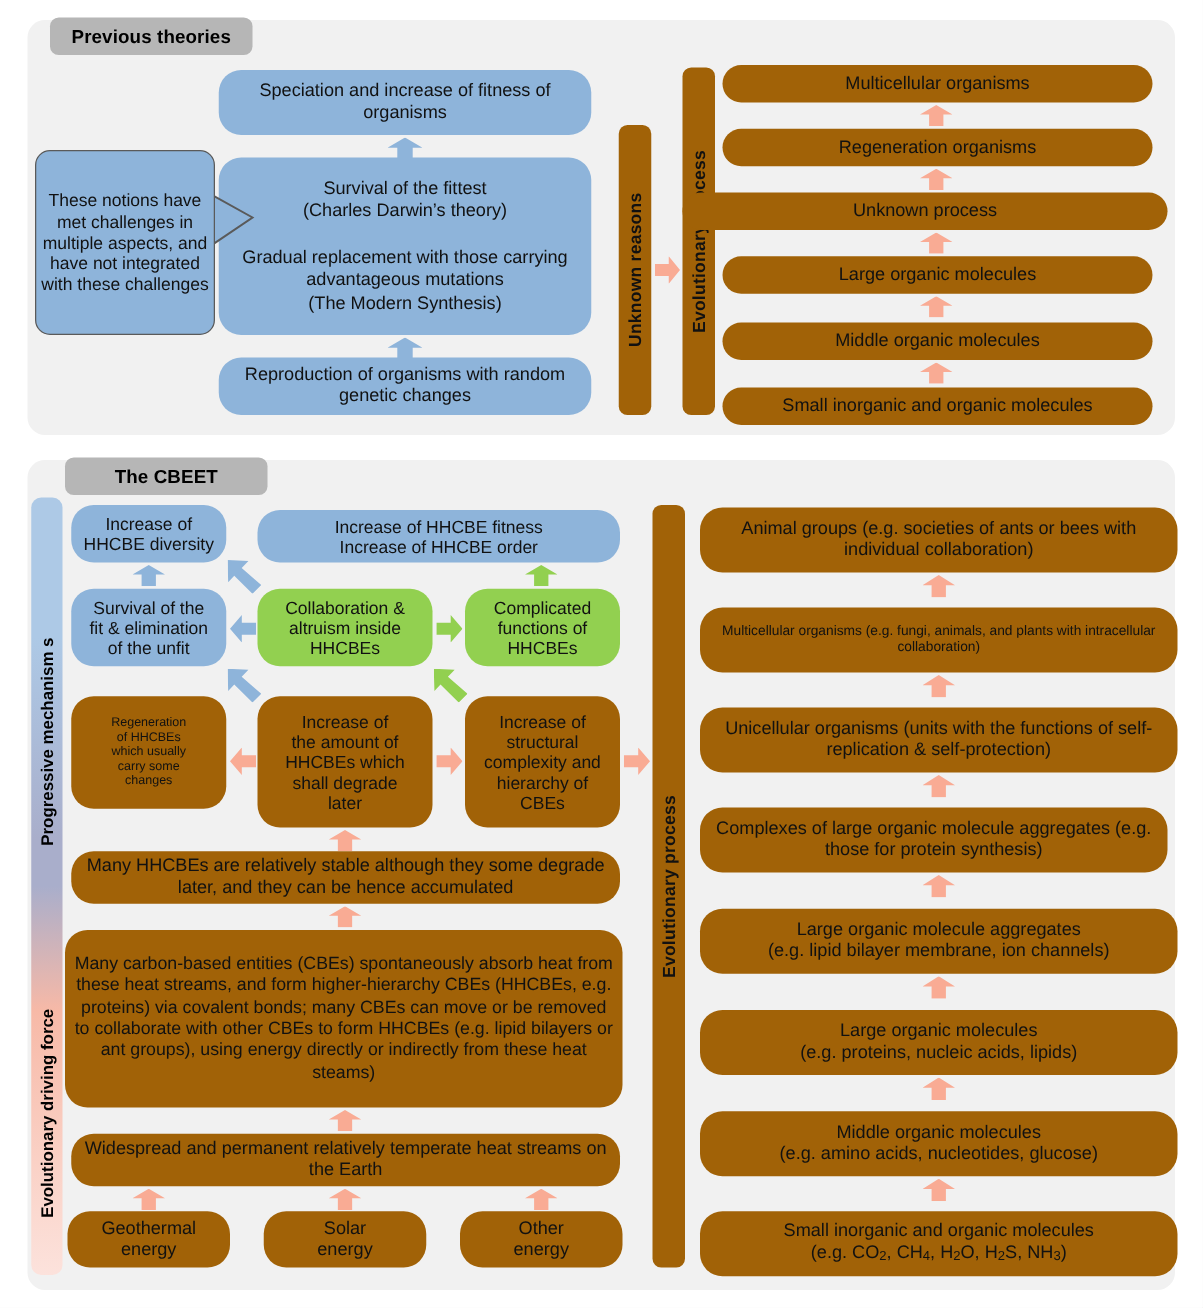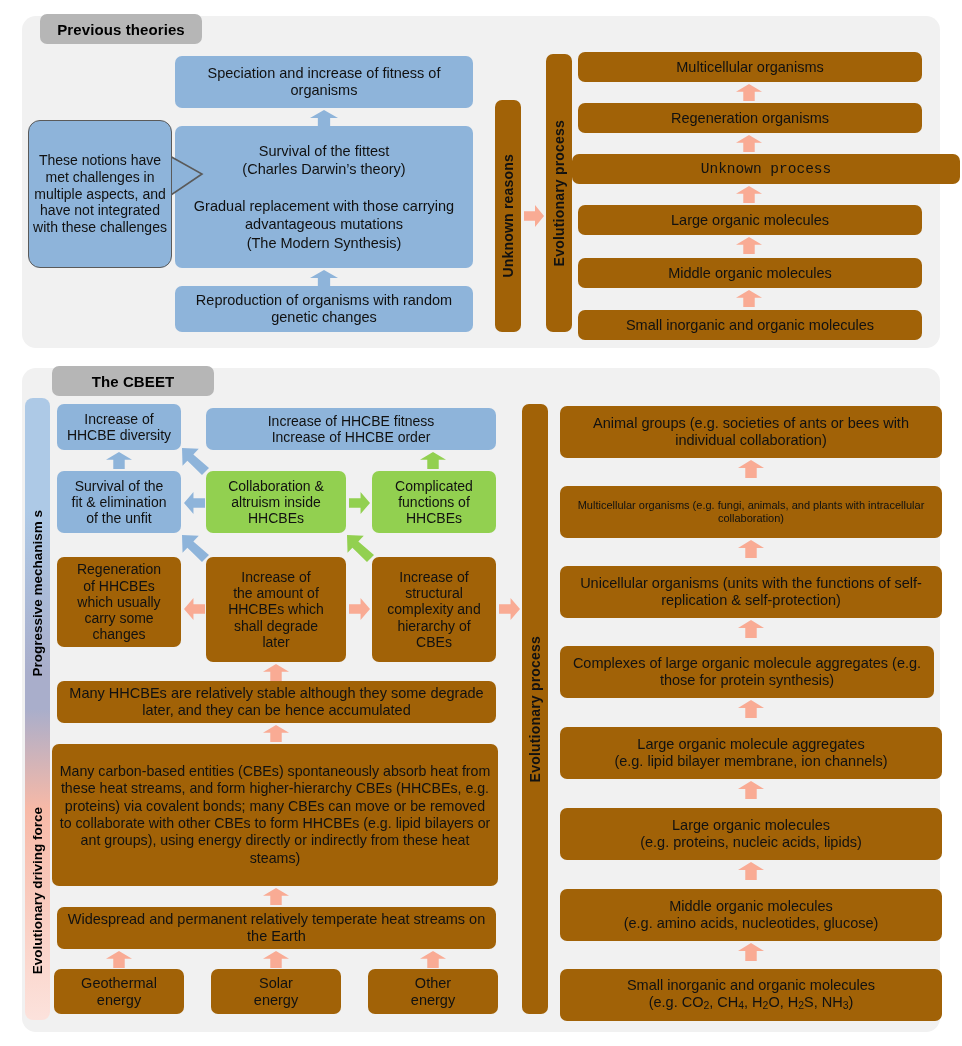--- a/index.html
+++ b/index.html
@@ -36,21 +36,21 @@
     font-size:15px;
     color:#000;
     letter-spacing:.1px;
   }
   #tab-previous{left:40px; top:14px; width:162px;height:30px;}
   #tab-cbeet{left:52px;   top:366px;width:162px;height:30px;}
 
   
   .node{
     position:absolute;
-    border-radius:7px;
+    border-radius:18px;
     display:flex;
     align-items:center;
     justify-content:center;
     text-align:center;
     line-height:1.16;
     padding:2px 6px;
     box-sizing:border-box;
     white-space:pre-line;
   }
   .blue  {background:#8eb4da;}
@@ -181,21 +181,21 @@
   <div class="vbar salmon" id="bar-evo-process-top" style="left:546px;top:54px;width:26px;height:278px;">
     <span>Evolutionary process</span>
   </div>
 
   <div class="node salmon" style="left:578px;top:52px;width:344px;height:30px;font-size:14.5px;">Multicellular organisms</div>
   <div class="arrow arrow-up a-salmon" style="left:736px;top:84px;width:26px;height:17px;"></div>
 
   <div class="node salmon" style="left:578px;top:103px;width:344px;height:30px;font-size:14.5px;">Regeneration organisms</div>
   <div class="arrow arrow-up a-salmon" style="left:736px;top:135px;width:26px;height:17px;"></div>
 
-  <div class="node salmon" style="left:572px;top:154px;width:388px;height:30px;font-size:14.5px;font-family:Liberation Mono, monospace;">Unknown process</div>
+  <div class="node salmon" style="left:546px;top:154px;width:388px;height:30px;font-size:14.5px;">Unknown process</div>
   <div class="arrow arrow-up a-salmon" style="left:736px;top:186px;width:26px;height:17px;"></div>
 
   <div class="node salmon" style="left:578px;top:205px;width:344px;height:30px;font-size:14.5px;">Large organic molecules</div>
   <div class="arrow arrow-up a-salmon" style="left:736px;top:237px;width:26px;height:17px;"></div>
 
   <div class="node salmon" style="left:578px;top:258px;width:344px;height:30px;font-size:14.5px;">Middle organic molecules</div>
   <div class="arrow arrow-up a-salmon" style="left:736px;top:290px;width:26px;height:17px;"></div>
 
   <div class="node salmon" style="left:578px;top:310px;width:344px;height:30px;font-size:14.5px;">Small inorganic and organic molecules</div>
 
@@ -232,21 +232,21 @@
 
   <div class="arrow arrow-right a-green" style="left:349px;top:492px;width:21px;height:22px;"></div>
 
   <div class="node green" style="left:372px;top:471px;width:124px;height:62px;font-size:14px;">Complicated
 functions of
 HHCBEs</div>
 
   <div class="arrow arrow-upleft a-blue" style="left:182px;top:535px;width:27px;height:27px;"></div>
   <div class="arrow arrow-upleft a-green" style="left:347px;top:535px;width:27px;height:27px;"></div>
 
-  <div class="node salmon" style="left:57px;top:557px;width:124px;height:90px;font-size:14px;">Regeneration
+  <div class="node salmon" style="left:57px;top:557px;width:124px;height:90px;font-size:10px;">Regeneration
 of HHCBEs
 which usually
 carry some
 changes</div>
 
   <div class="arrow arrow-left a-salmon" style="left:184px;top:598px;width:21px;height:22px;"></div>
 
   <div class="node salmon" style="left:206px;top:557px;width:140px;height:105px;font-size:14px;">Increase of
 the amount of
 HHCBEs which

